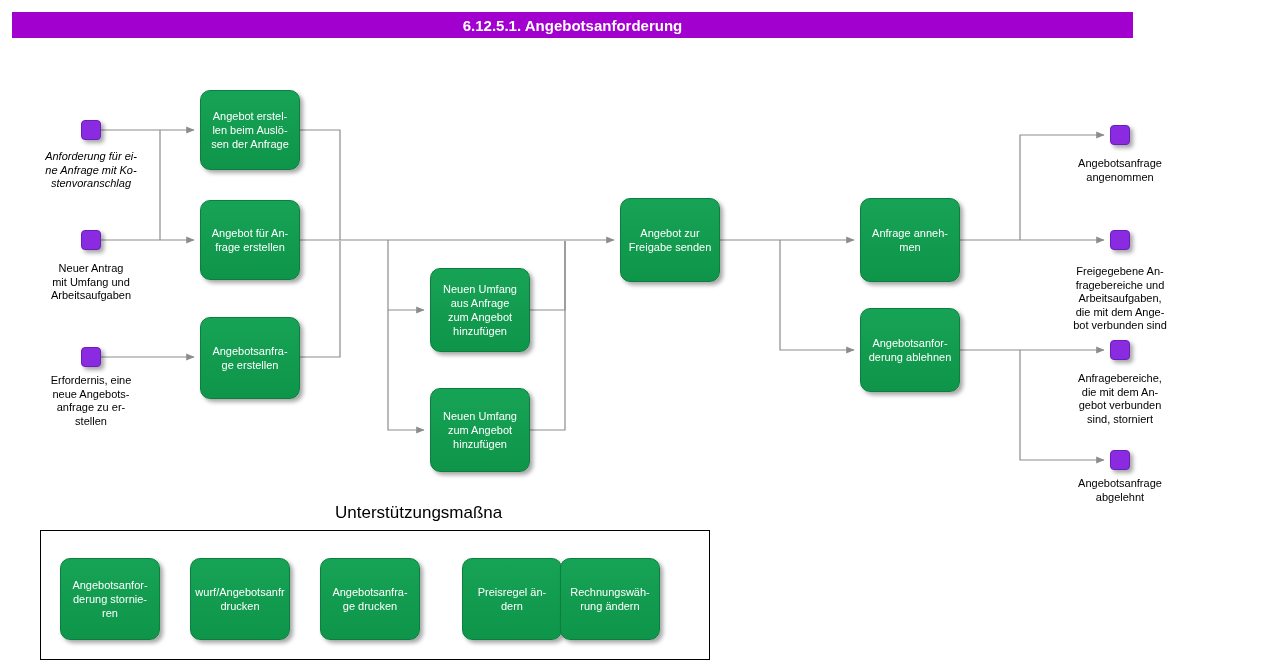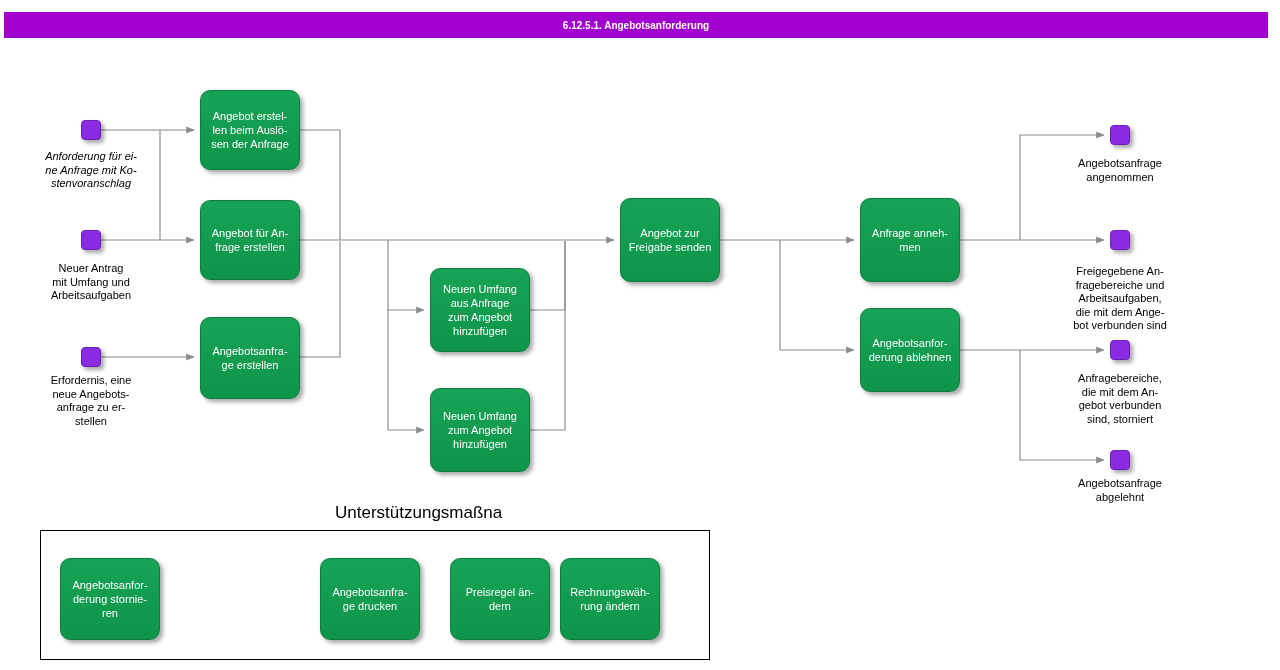--- a/index.html
+++ b/index.html
@@ -10,30 +10,30 @@
   }
   .page {
     position: relative;
     width: 1280px;
     height: 670px;
     background: #ffffff;
     overflow: hidden;
   }
   .banner {
     position: absolute;
-    left: 4px;
+    left: 12px;
     top: 12px;
-    width: 1264px;
+    width: 1121px;
     height: 26px;
     background: #a100ce;
     color: #ffffff;
     display: flex;
     align-items: center;
     justify-content: center;
-    font-size: 10px;
+    font-size: 15px;
     font-weight: bold;
   }
   .connectors {
     position: absolute;
     left: 0;
     top: 0;
     pointer-events: none;
   }
   .task {
     position: absolute;
@@ -205,27 +205,31 @@
 
   <div class="support-label" style="left:335px; top:506px;">Unterstützungsmaßna</div>
   <div class="support-box" style="left:40px; top:530px; width:670px; height:130px;"></div>
 
   <div class="task" style="left:60px; top:558px; width:100px; height:82px;">
     <span class="task-label">Angebotsanfor-
 derung stornie-
 ren</span>
   </div>
 
+  <div class="task" style="left:190px; top:558px; width:100px; height:82px;">
+    <span class="task-label">wurf/Angebotsanfr
+drucken</span>
+  </div>
 
   <div class="task" style="left:320px; top:558px; width:100px; height:82px;">
     <span class="task-label">Angebotsanfra-
 ge drucken</span>
   </div>
 
-  <div class="task" style="left:450px; top:558px; width:100px; height:82px;">
+  <div class="task" style="left:462px; top:558px; width:100px; height:82px;">
     <span class="task-label">Preisregel än-
 dern</span>
   </div>
 
   <div class="task" style="left:560px; top:558px; width:100px; height:82px;">
     <span class="task-label">Rechnungswäh-
 rung ändern</span>
   </div>
 
 </div>

